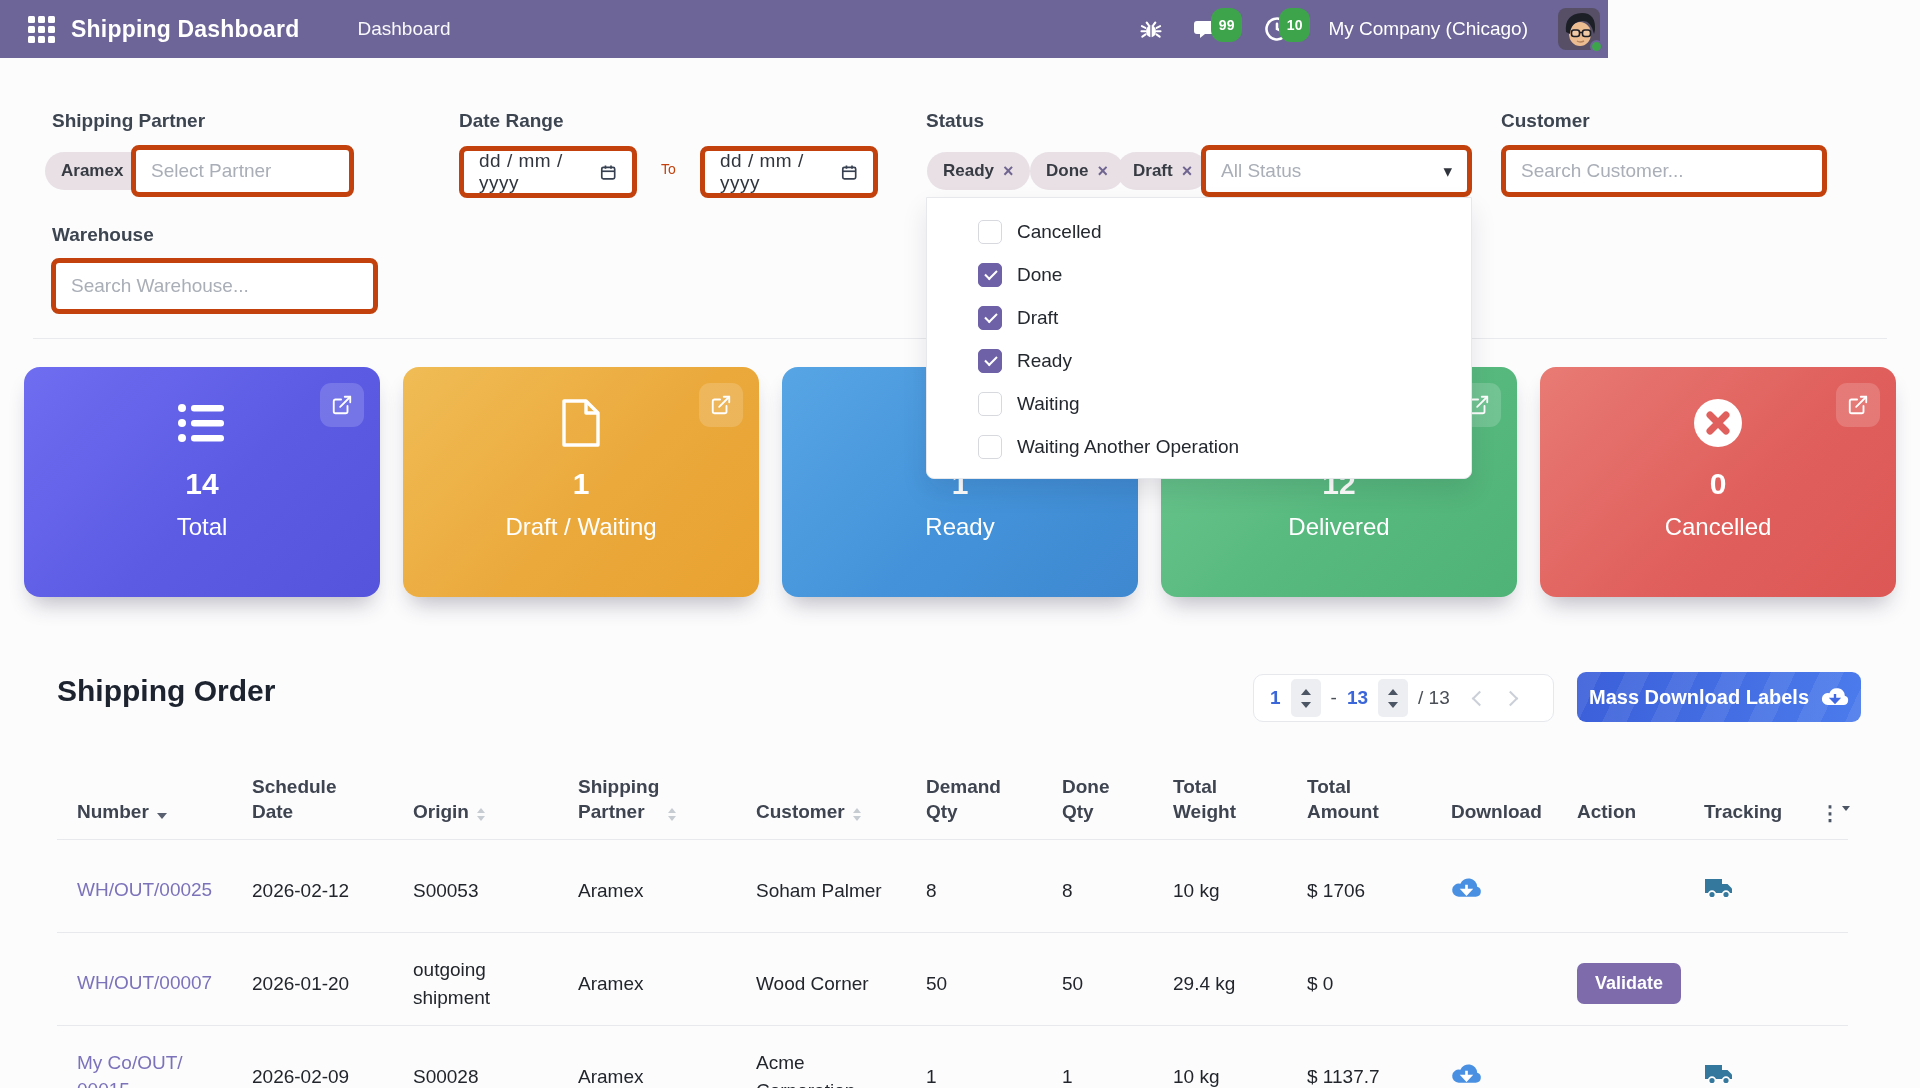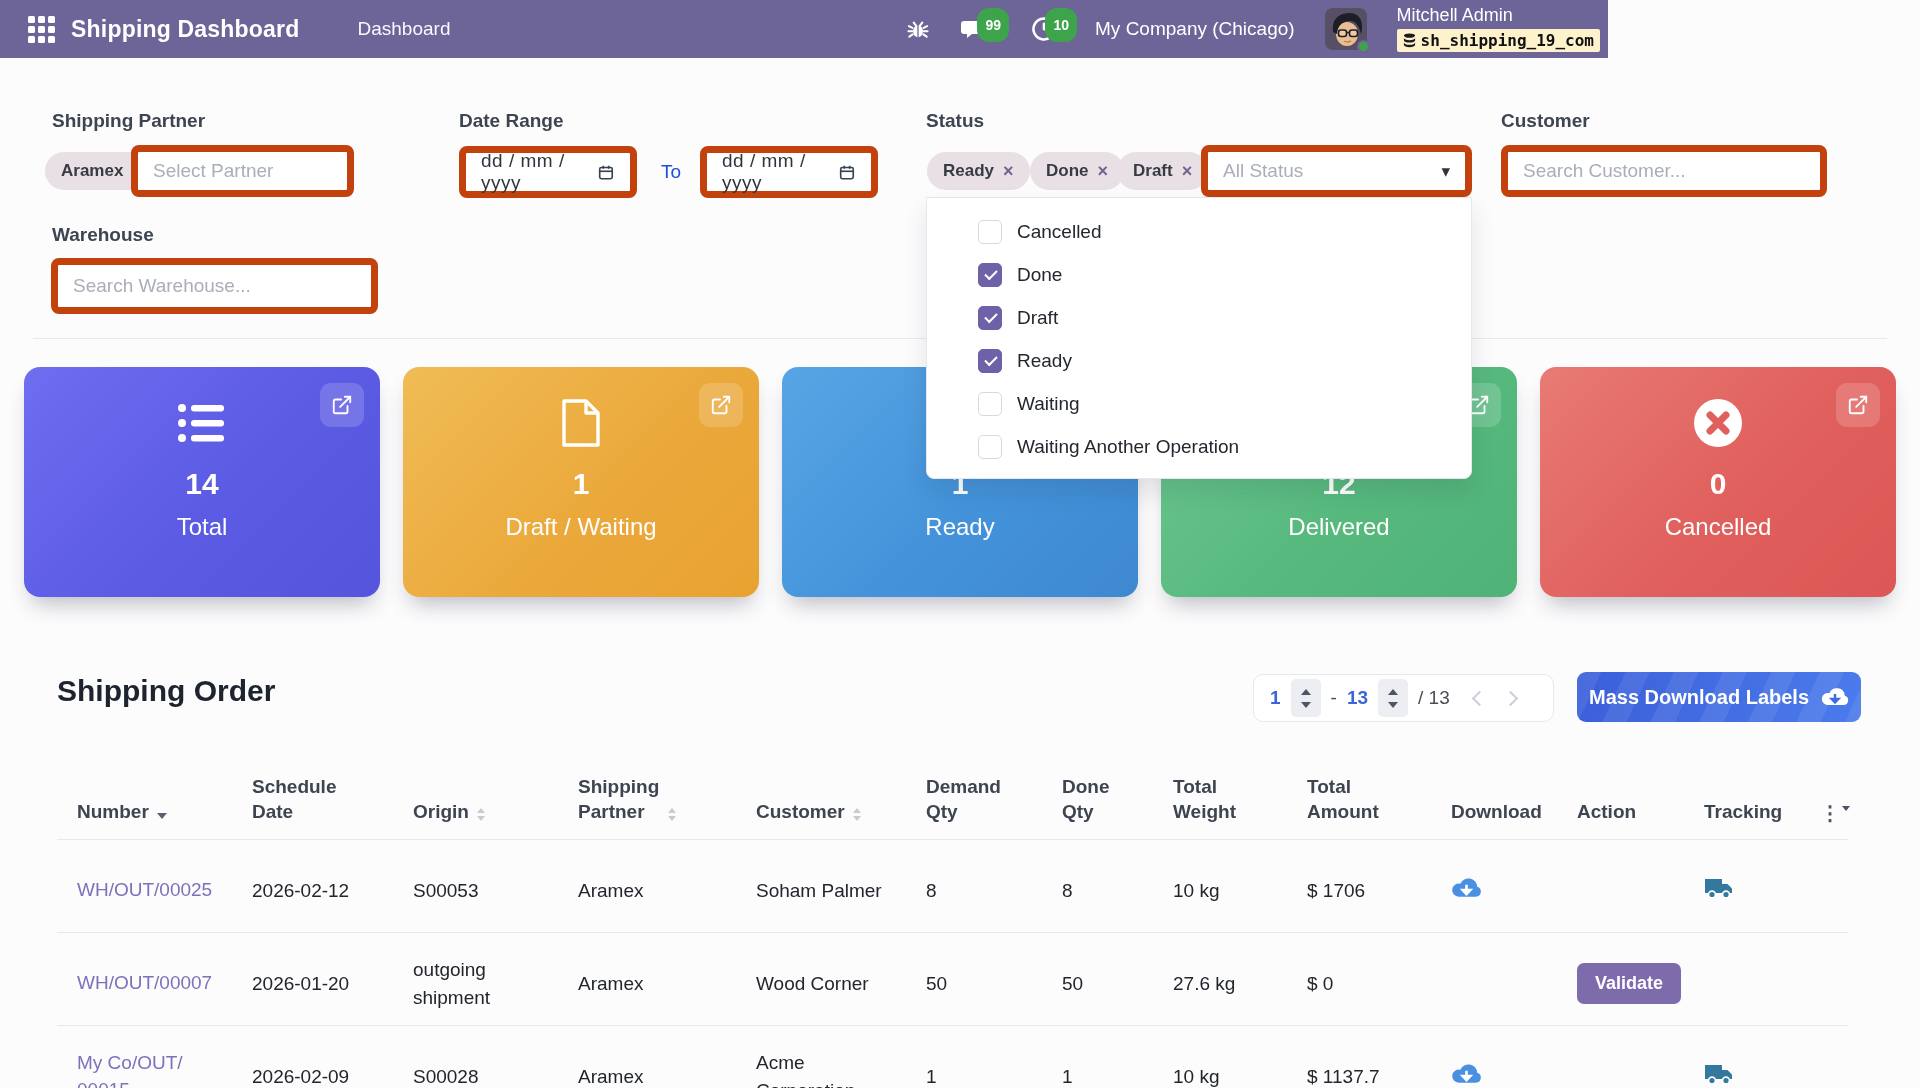--- a/index.html
+++ b/index.html
@@ -21,24 +21,24 @@
   .avatar-img { width:42px; height:42px; border-radius:8px; overflow:hidden; display:block; }
   .online-dot { position:absolute; right:-3px; bottom:-3px; width:13px; height:13px; border-radius:50%; background:#3ea44c; border:2px solid #6d6498; }
   .user-block { display:flex; flex-direction:column; gap:3px; margin-left:6px; }
   .user-name { font-size:18px; color:#fff; line-height:1.1; }
   .db-badge { display:flex; align-items:center; gap:5px; background:#fdf2cc; color:#111; border-radius:2px; padding:2px 6px; font-family:"DejaVu Sans Mono", monospace; font-size:16px; font-weight:700; }
 
   
   .filter-label { position:absolute; font-size:19px; font-weight:700; color:#3d4551; }
   .pill { display:inline-flex; align-items:center; gap:9px; height:38px; padding:0 16px; background:#e8e0e5; border-radius:19px; font-size:17px; font-weight:600; color:#373b43; cursor:default; }
   .pill .x { color:#6f6590; font-size:18px; font-weight:700; cursor:pointer; line-height:1; }
-  .f-input { position:absolute; height:52px; background:#fff; border:7px solid #c2410c; border-radius:8px; display:flex; align-items:center; padding:0 15px; font-size:19px; }
+  .f-input { position:absolute; height:52px; background:#fff; border:5px solid #c2410c; border-radius:8px; display:flex; align-items:center; padding:0 15px; font-size:19px; }
   .placeholder { color:#a9aeb7; }
   .datetext { color:#30353d; letter-spacing:.5px; }
-  .to-word { position:absolute; font-size:19px; color:#1d4ed8; }
+  .to-word { position:absolute; font-size:14px; color:#c2410c; }
   .caret-dn { margin-left:auto; color:#2f333b; font-size:17px; }
   .section-divider { position:absolute; left:33px; right:33px; top:338px; height:1px; background:#e8eaed; }
 
   
   .status-dropdown { position:absolute; left:926px; top:197px; width:546px; height:282px; background:#fff; border:1px solid #e7e8ec; border-radius:0 0 8px 8px; box-shadow:0 12px 26px rgba(20,20,40,.10); z-index:50; padding-top:12px; }
   .sd-item { height:43px; display:flex; align-items:center; padding-left:51px; gap:15px; cursor:pointer; }
   .cb { width:24px; height:24px; border-radius:5px; border:1px solid #d7d9df; background:#fff; position:relative; flex:0 0 auto; }
   .cb.checked { background:#6f61a8; border-color:#6f61a8; }
   .cb.checked::after { content:""; position:absolute; left:6px; top:6px; width:10px; height:5px; border-left:2.6px solid #fff; border-bottom:2.6px solid #fff; transform:rotate(-45deg); }
   .sd-label { font-size:19px; color:#23272e; }
@@ -144,31 +144,20 @@
         <svg class="avatar-img" viewBox="0 0 42 42">
           <rect width="42" height="42" fill="#564f66"></rect>
           <ellipse cx="22" cy="26" rx="11" ry="12" fill="#edbd92"></ellipse>
           <path d="M8 24 Q6 6 24 5 Q38 5 37 22 L36 26 Q33 12 24 13 Q13 14 12 26 Z" fill="#1d1f27"></path>
           <rect x="13.5" y="22" width="8" height="6.5" rx="2.4" fill="rgba(255,255,255,.18)" stroke="#1d1f27" stroke-width="1.6"></rect>
           <rect x="24.5" y="22" width="8" height="6.5" rx="2.4" fill="rgba(255,255,255,.18)" stroke="#1d1f27" stroke-width="1.6"></rect>
           <path d="M21.5 24.5 h3" stroke="#1d1f27" stroke-width="1.6"></path>
           <path d="M19 33 q3 2 7 0" stroke="#b5835a" stroke-width="1.4" fill="none"></path>
         </svg>
         <span class="online-dot"></span>
-      </div>
-      <div class="user-block">
-        <span class="user-name">Mitchell Admin</span>
-        <span class="db-badge">
-          <svg width="13" height="15" viewBox="0 0 13 15">
-            <ellipse cx="6.5" cy="2.6" rx="5.6" ry="2.2" fill="#1c1c1c"></ellipse>
-            <path d="M.9 5 a5.6 2.2 0 0 0 11.2 0 v2.4 a5.6 2.2 0 0 1 -11.2 0 z" fill="#1c1c1c"></path>
-            <path d="M.9 9.6 a5.6 2.2 0 0 0 11.2 0 v2.4 a5.6 2.2 0 0 1 -11.2 0 z" fill="#1c1c1c"></path>
-          </svg>
-          <span>sh_shipping_19_com</span>
-        </span>
       </div>
     </div>
   </div>
 
   <div>
     <div class="filter-label" style="left:52px; top:110px;">Shipping Partner</div>
     <div class="pill" style="position:absolute; left:45px; top:152px;">
       <span>Aramex</span>
       <span class="x">×</span>
     </div>
@@ -451,21 +440,21 @@
     </div>
 
     <div class="trow tbody-row">
       <div class="tcell c1"><span class="num-link">WH/​OUT/​00007</span></div>
       <div class="tcell c2">2026-01-20</div>
       <div class="tcell c3"><span class="wrapcell" style="max-width:120px;">outgoing shipment</span></div>
       <div class="tcell c4">Aramex</div>
       <div class="tcell c5"><span class="wrapcell">Wood Corner</span></div>
       <div class="tcell c6">50</div>
       <div class="tcell c7">50</div>
-      <div class="tcell c8">27.6 kg</div>
+      <div class="tcell c8">29.4 kg</div>
       <div class="tcell c9">$ 0</div>
       <div class="tcell c10"></div>
       <div class="tcell c11"><button class="validate-btn">Validate</button></div>
       <div class="tcell c12"></div>
       <div class="tcell c13"></div>
     </div>
 
     <div class="trow tbody-row">
       <div class="tcell c1"><span class="num-link" style="max-width:118px;">My Co/​OUT/​00015</span></div>
       <div class="tcell c2">2026-02-09</div>

